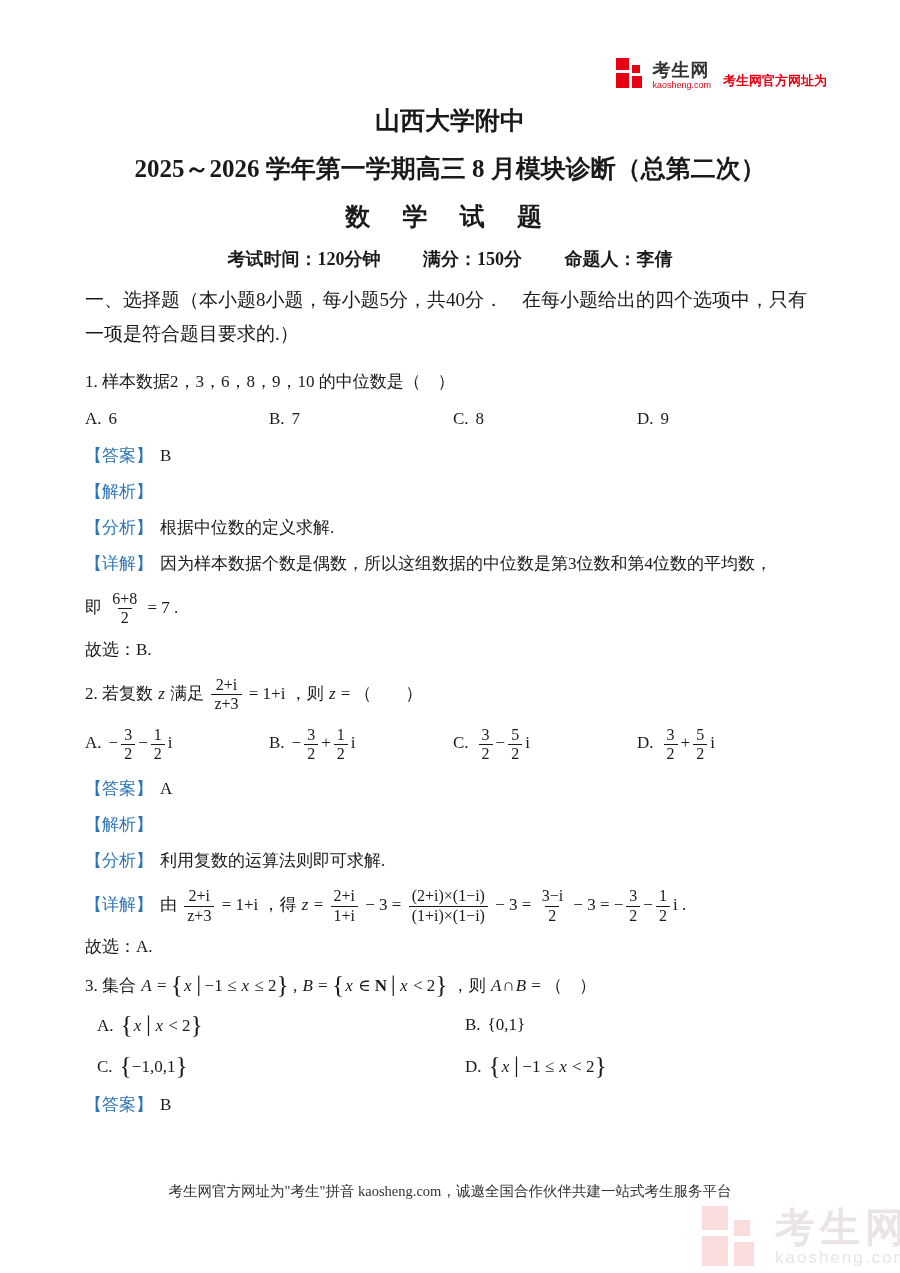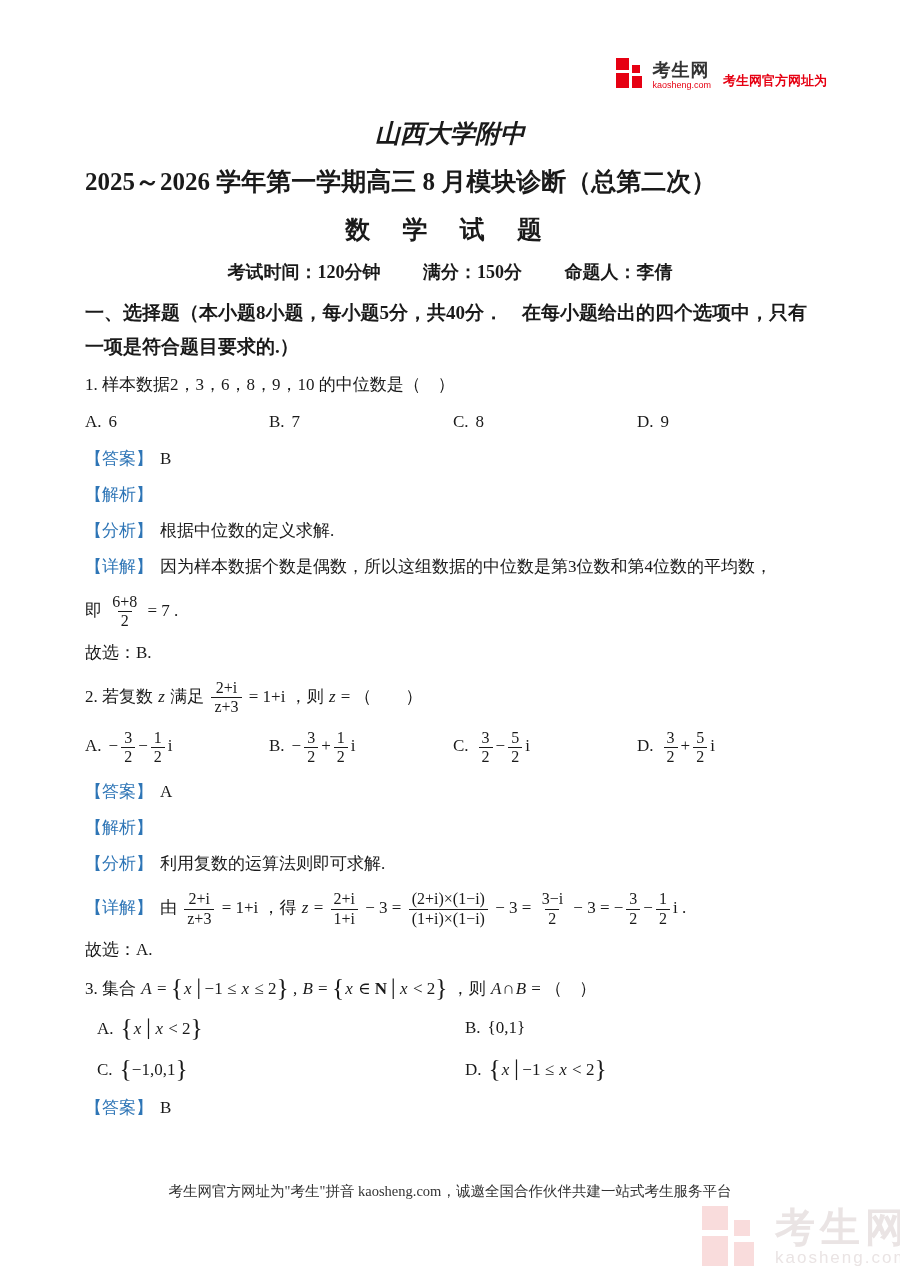--- a/index.html
+++ b/index.html
@@ -15,26 +15,26 @@
     font-size:17px;
   }
   
   .logo-row{display:flex;justify-content:flex-end;align-items:center;height:38px;margin-right:-12px;margin-bottom:2px;}
   .logo{display:flex;align-items:center;gap:6px;}
   .logo-texts{display:flex;flex-direction:column;justify-content:center;}
   .brand{font-family:"Liberation Sans","DejaVu Sans",sans-serif;font-size:18px;font-weight:bold;color:#333;line-height:1;letter-spacing:1px;}
   .domain{font-family:"Liberation Sans","DejaVu Sans",sans-serif;font-size:9px;color:#e60012;line-height:1;margin-top:2px;}
   .tagline{font-family:"Liberation Sans","DejaVu Sans",sans-serif;font-size:13px;font-weight:bold;color:#e60012;margin-left:6px;align-self:flex-end;margin-bottom:3px;}
   
-  .t1{text-align:center;font-size:25px;font-weight:bold;margin:25px 0 18px;line-height:30px;font-style:italic;}
-  .t2{font-size:25px;font-weight:bold;margin:0 0 18px;line-height:30px;}
+  .t1{text-align:center;font-size:25px;font-weight:bold;margin:12px 0 18px;line-height:30px;}
+  .t2{text-align:center;font-size:25px;font-weight:bold;margin:0 0 18px;line-height:30px;}
   .t3{text-align:center;font-size:25px;font-weight:bold;letter-spacing:13px;margin:0 0 15px;line-height:30px;}
   .meta{text-align:center;font-size:18px;font-weight:bold;margin:0 0 12px;line-height:24px;}
   .meta span{margin:0 19px;}
-  .sec{font-size:19px;font-weight:bold;line-height:34px;margin:0 0 10px;}
+  .sec{font-size:19px;font-weight:normal;line-height:34px;margin:0 0 20px;}
   
   .line{margin:0 0 14px;line-height:22px;}
   .tag{color:#2e75b6;margin-right:7px;}
   .opts-4{display:grid;grid-template-columns:184px 184px 184px 1fr;margin:0 0 14px;align-items:center;}
   .opts-2{display:grid;grid-template-columns:368px 1fr;margin:0 12px 15px;align-items:center;}
   .opt{line-height:24px;}
   .opt .lbl{margin-right:7px;}
   .fline{margin:0 0 10px;}
   
   .math{display:inline;}

